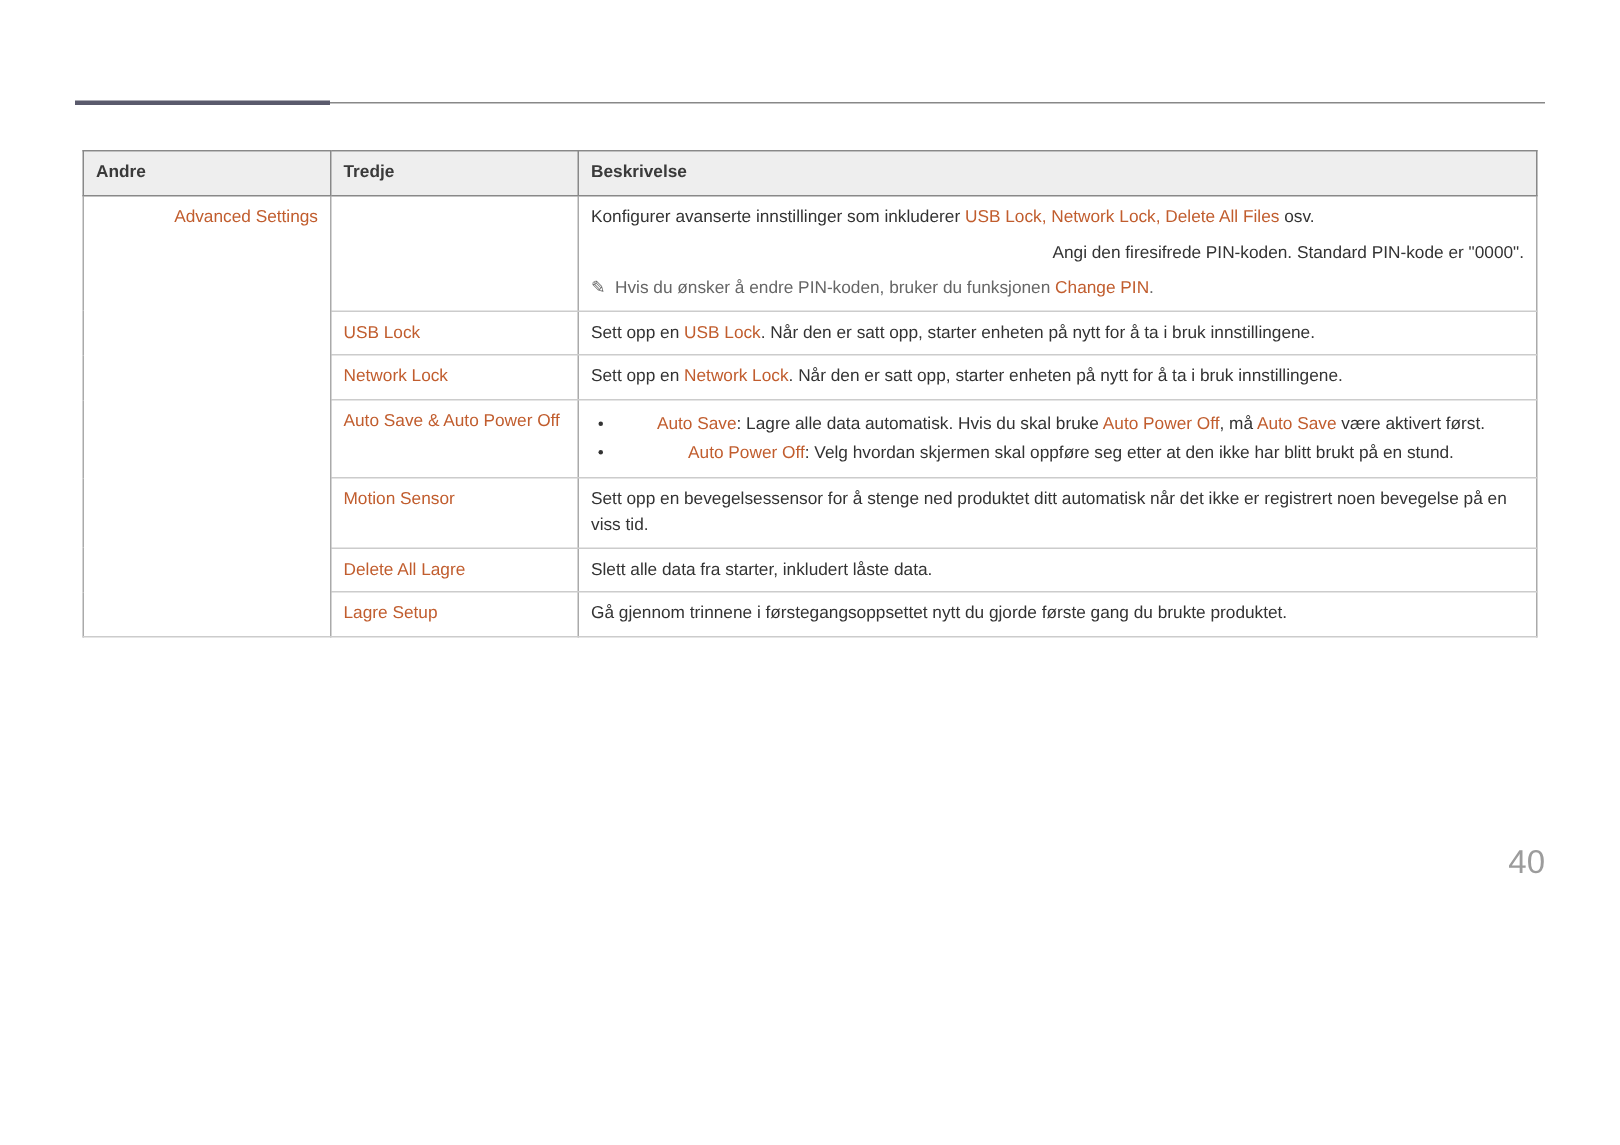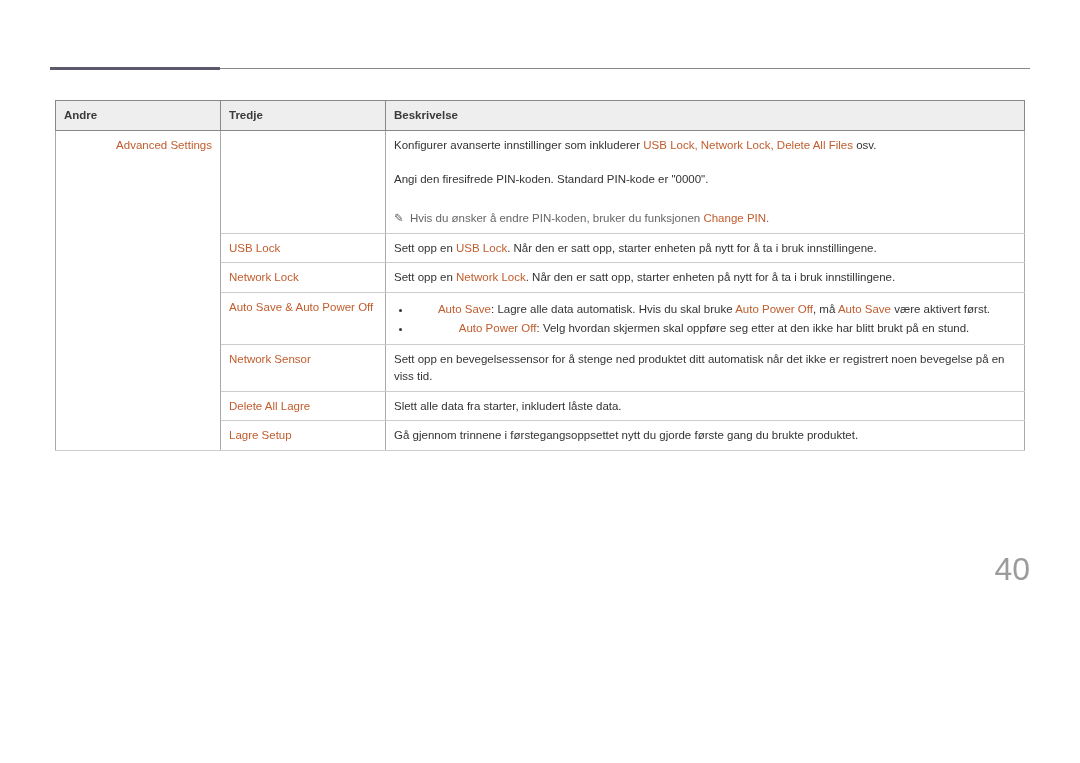--- a/index.html
+++ b/index.html
@@ -62,21 +62,21 @@
     margin-right: 4px;
   }
   .note-text { color: #666; }
   ul.bullets {
     margin: 0; padding: 0 0 0 18px; text-align: center;
   }
   ul.bullets li { margin: 2px 0; }
   .page-num {
     position: absolute;
     right: 50px; bottom: 22px;
-    font-size: 32px;
+    font-size: 22px;
     color: #9c9c9c;
     font-weight: 300;
   }
 </style>
 </head>
 <body>
 
 <div class="page">
 
   <div class="top-rule"></div>
@@ -94,22 +94,22 @@
 
       <tr>
         <td class="col-a" rowspan="7">
           <span class="red">Advanced Settings</span>
         </td>
         <td class="col-b"></td>
         <td>
           <div>
             <span>Konfigurer avanserte innstillinger som inkluderer </span><span class="red">USB Lock, Network Lock, Delete All Files</span><span> osv.</span>
           </div>
-          <div style="margin-top:18px;">Angi den firesifrede PIN-koden. Standard PIN-kode er "0000".</div>
-          <div style="margin-top:22px;">
+          <div style="margin-top:8px;text-align:right;">Angi den firesifrede PIN-koden. Standard PIN-kode er "0000".</div>
+          <div style="margin-top:6px;">
             <span class="note-icon">✎</span><span class="note-text"><span>Hvis du ønsker å endre PIN-koden, bruker du funksjonen </span><span class="red">Change PIN</span><span>.</span></span>
           </div>
         </td>
       </tr>
 
       <tr>
         <td class="col-b">
           <span class="red">USB Lock</span>
         </td>
         <td>
@@ -137,21 +137,21 @@
             </li>
             <li>
               <span class="red">Auto Power Off</span><span>: Velg hvordan skjermen skal oppføre seg etter at den ikke har blitt brukt på en stund.</span>
             </li>
           </ul>
         </td>
       </tr>
 
       <tr>
         <td class="col-b">
-          <span class="red">Network Sensor</span>
+          <span class="red">Motion Sensor</span>
         </td>
         <td>Sett opp en bevegelsessensor for å stenge ned produktet ditt automatisk når det ikke er registrert noen bevegelse på en viss tid.</td>
       </tr>
 
       <tr>
         <td class="col-b">
           <span class="red">Delete All Lagre</span>
         </td>
         <td>Slett alle data fra starter, inkludert låste data.</td>
       </tr>

